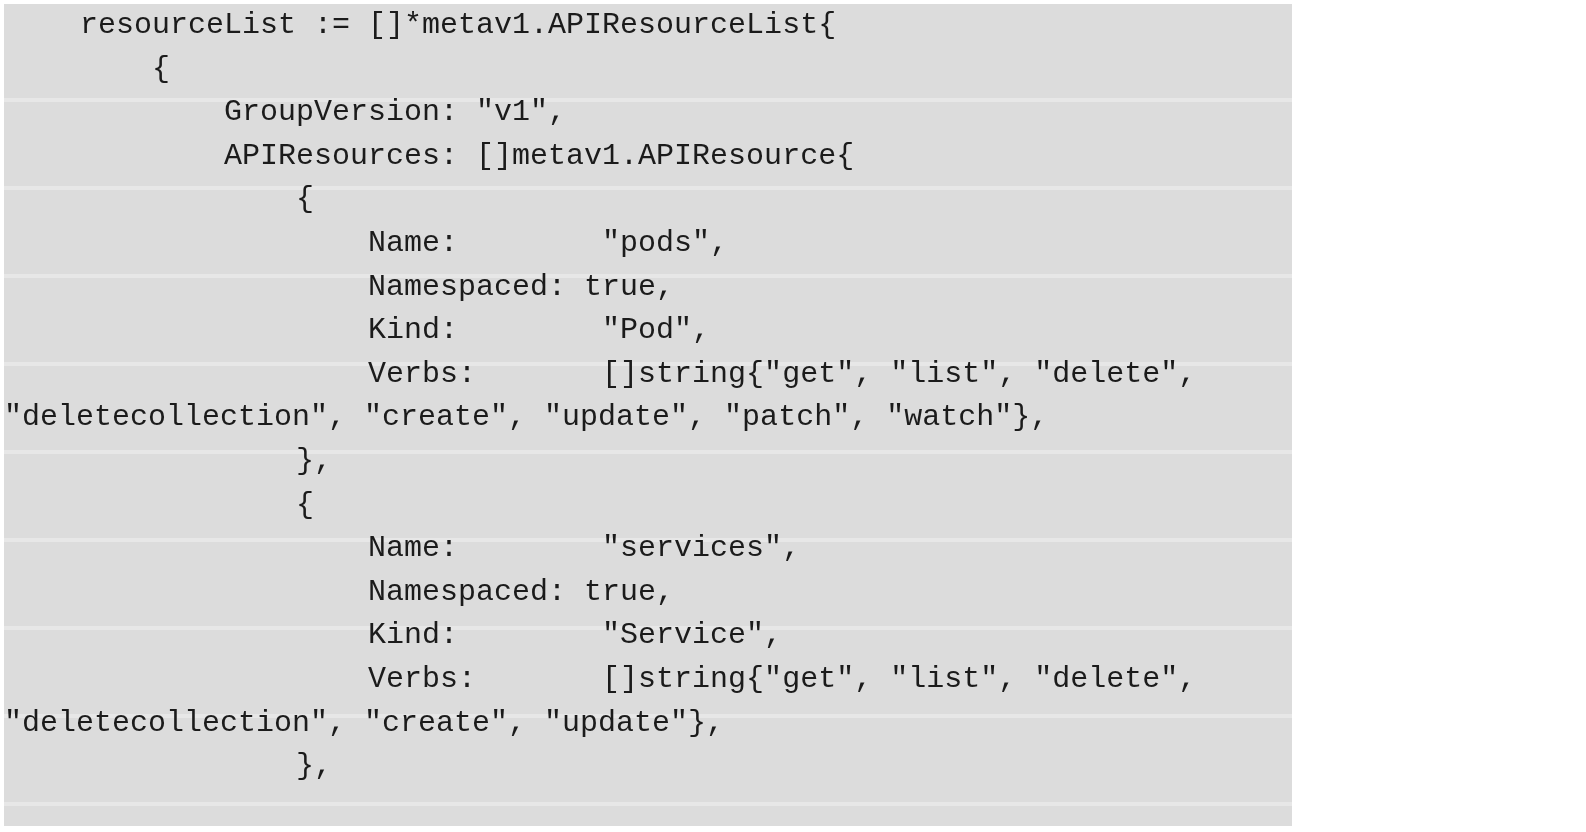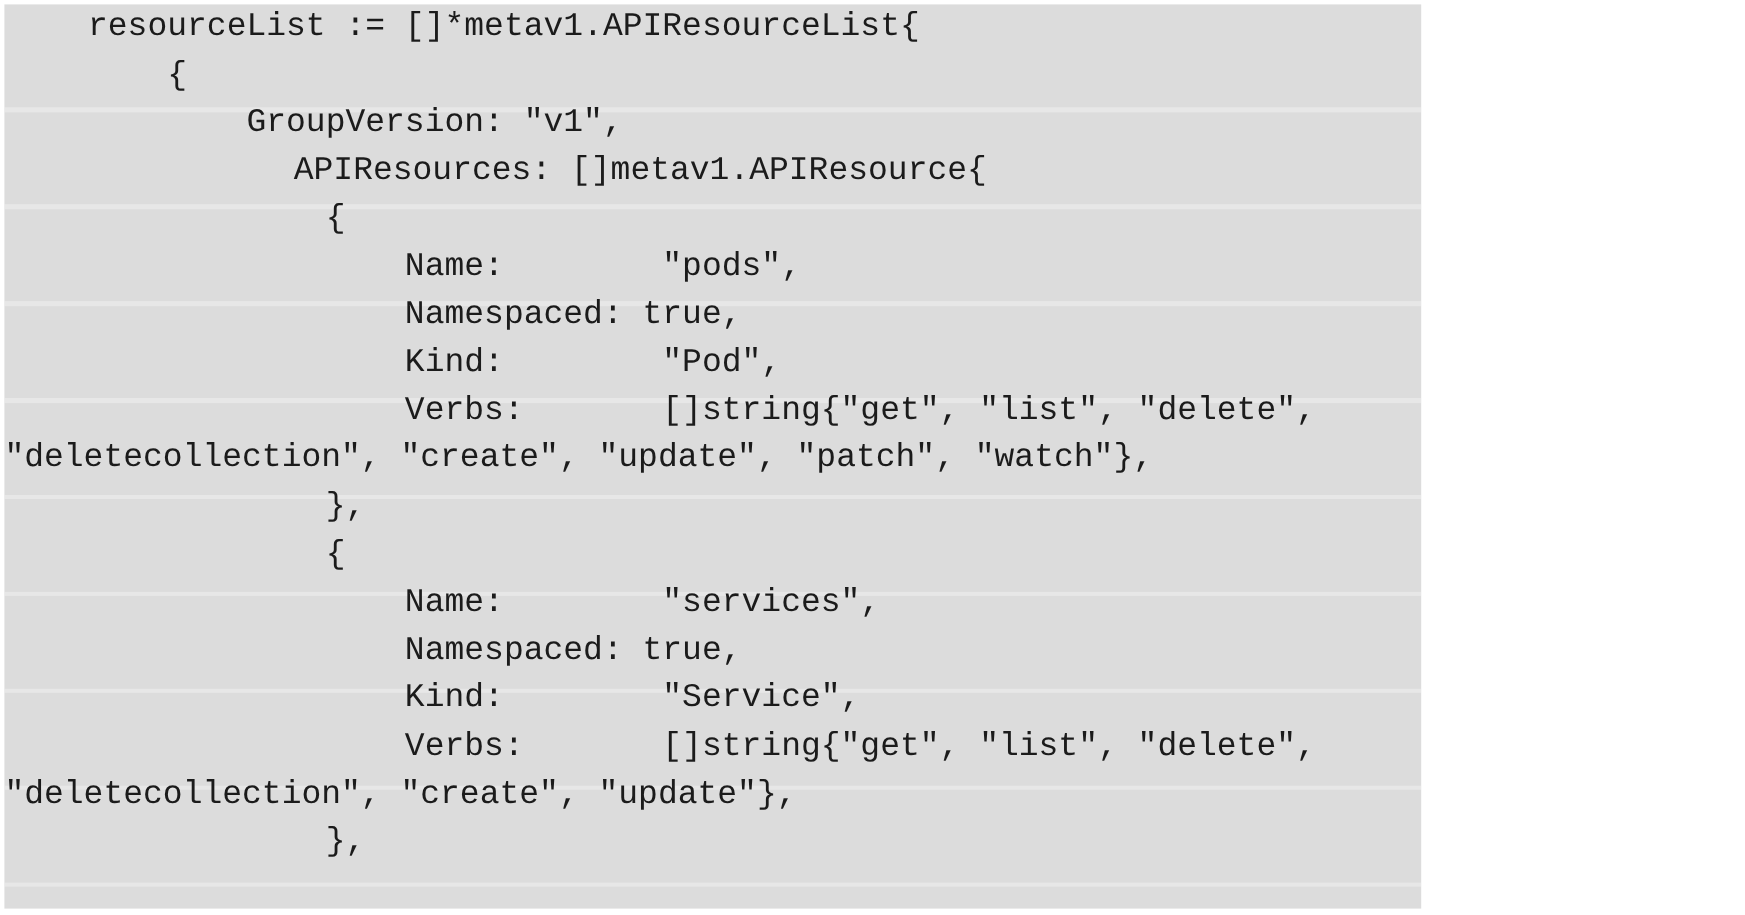--- a/index.html
+++ b/index.html
@@ -78,21 +78,21 @@
 </style>
 </head>
 <body>
 
 <div id="page" style="background: rgb(255, 255, 255);">
   <div id="code-block" style="background: rgb(220, 220, 220);">
     <div id="code-lines">
         <div class="code-line" style="color: rgb(27, 27, 27);">    resourceList := []*metav1.APIResourceList{</div>
         <div class="code-line" style="color: rgb(27, 27, 27);">        {</div>
         <div class="code-line" style="color: rgb(27, 27, 27);">            GroupVersion: "v1",</div>
-        <div class="code-line" style="color: rgb(27, 27, 27); margin-left: 43px;">            APIResources: []metav1.APIResource{</div>
+        <div class="code-line" style="color: rgb(27, 27, 27);">            APIResources: []metav1.APIResource{</div>
         <div class="code-line" style="color: rgb(27, 27, 27);">                {</div>
         <div class="code-line" style="color: rgb(27, 27, 27);">                    Name:        "pods",</div>
         <div class="code-line" style="color: rgb(27, 27, 27);">                    Namespaced: true,</div>
         <div class="code-line" style="color: rgb(27, 27, 27);">                    Kind:        "Pod",</div>
         <div class="code-line" style="color: rgb(27, 27, 27);">                    Verbs:       []string{"get", "list", "delete",</div>
         <div class="code-line wrap" style="color: rgb(27, 27, 27);">"deletecollection", "create", "update", "patch", "watch"},</div>
         <div class="code-line" style="color: rgb(27, 27, 27);">                },</div>
         <div class="code-line" style="color: rgb(27, 27, 27);">                {</div>
         <div class="code-line" style="color: rgb(27, 27, 27);">                    Name:        "services",</div>
         <div class="code-line" style="color: rgb(27, 27, 27);">                    Namespaced: true,</div>

